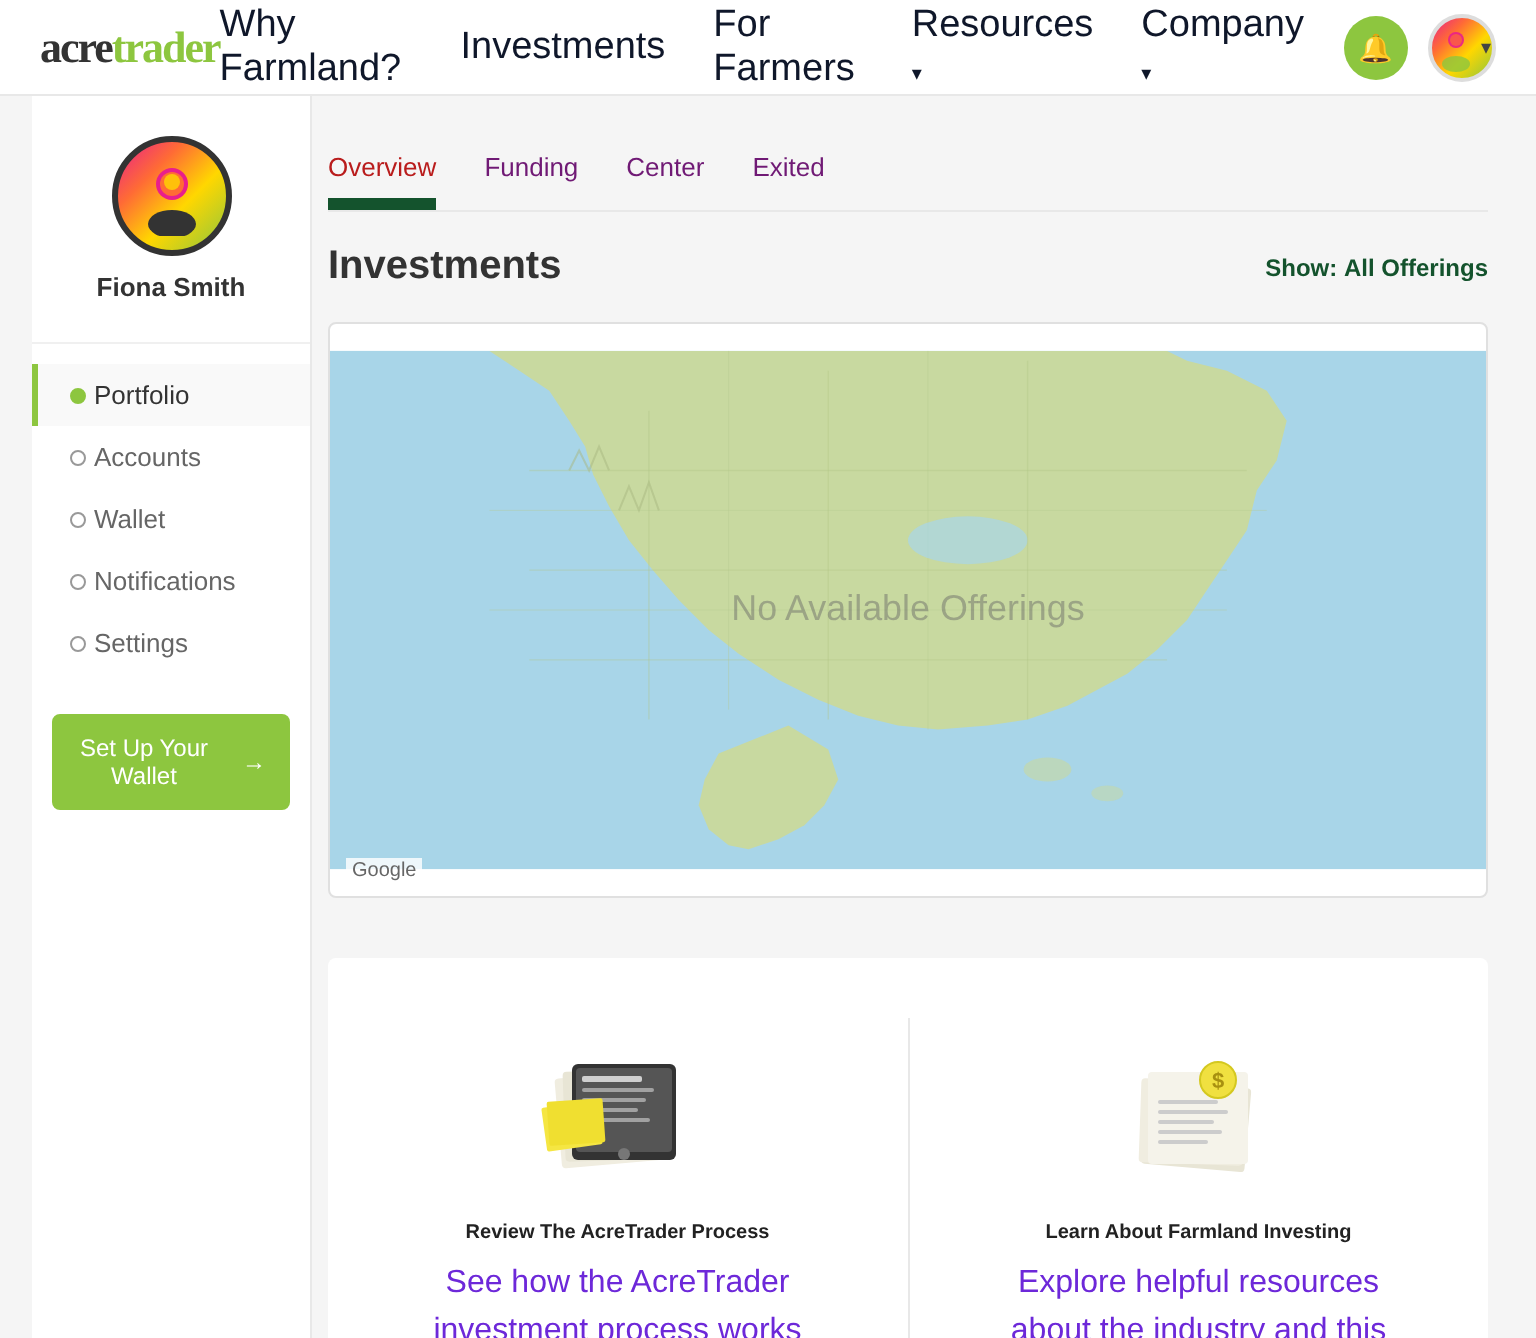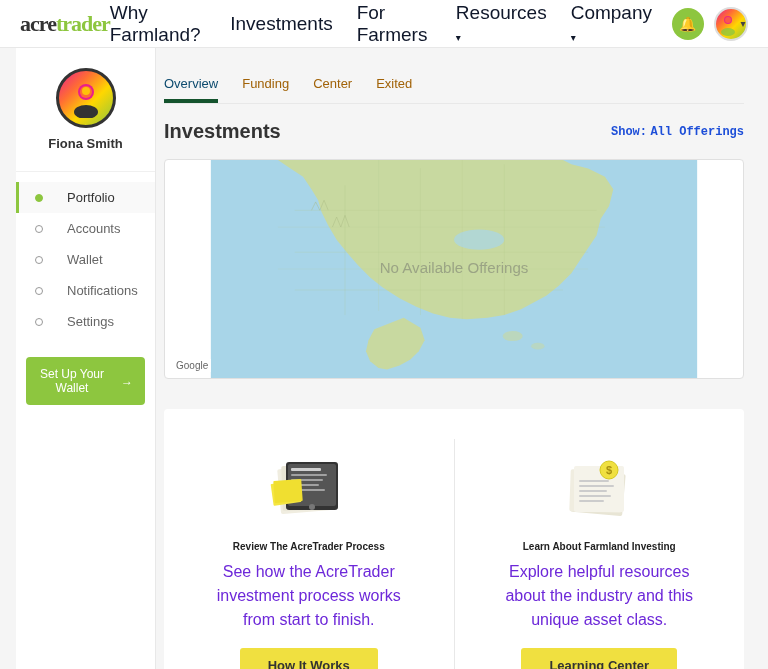--- a/index.html
+++ b/index.html
@@ -121,21 +121,21 @@
       font-weight: 600;
       color: #333;
     }
     .sidebar-nav a {
       display: flex;
       align-items: center;
       padding: 8px 16px;
       text-decoration: none;
       color: #666;
       font-size: 13px;
-      gap: 24px;
+      gap: 4px;
       border-left: 3px solid transparent;
     }
     .sidebar-nav a.active {
       color: #333;
       border-left: 3px solid #8dc63f;
       background: #f9f9f9;
     }
     .sidebar-nav a .dot {
       width: 8px;
       height: 8px;
@@ -174,60 +174,59 @@
     
     .tabs {
       display: flex;
       gap: 24px;
       border-bottom: 1px solid #e8e8e8;
       margin-bottom: 16px;
     }
     .tab {
       padding: 8px 0;
       font-size: 13px;
-      color: #a16207;
+      color: #701a75;
       cursor: pointer;
       border-bottom: 2px solid transparent;
       text-decoration: none;
     }
     .tab.active {
-      color: #0c4a6e;
-      border-bottom: 4px solid #14532d;
+      color: #b91c1c;
+      border-bottom: 6px solid #14532d;
     }
 
     
     .investments-header {
       display: flex;
       justify-content: space-between;
       align-items: center;
       margin-bottom: 16px;
     }
     .investments-title {
       font-size: 20px;
       font-weight: 600;
       color: #333;
     }
     .show-offerings {
       font-size: 12px;
       color: #666;
     }
     .show-offerings span {
-      color: #1d4ed8;
+      color: #14532d;
       font-weight: 600;
-      font-family: Liberation Mono, monospace;
     }
 
     
     .map-container {
       background: #fff;
       border-radius: 4px;
       overflow: hidden;
       margin-bottom: 30px;
       position: relative;
-      height: 220px;
+      height: 288px;
       border: 1px solid #e0e0e0;
     }
     .map-google {
       position: absolute;
       bottom: 6px;
       left: 8px;
       font-size: 10px;
       color: #666;
       background: rgba(255,255,255,0.8);
       padding: 1px 3px;

